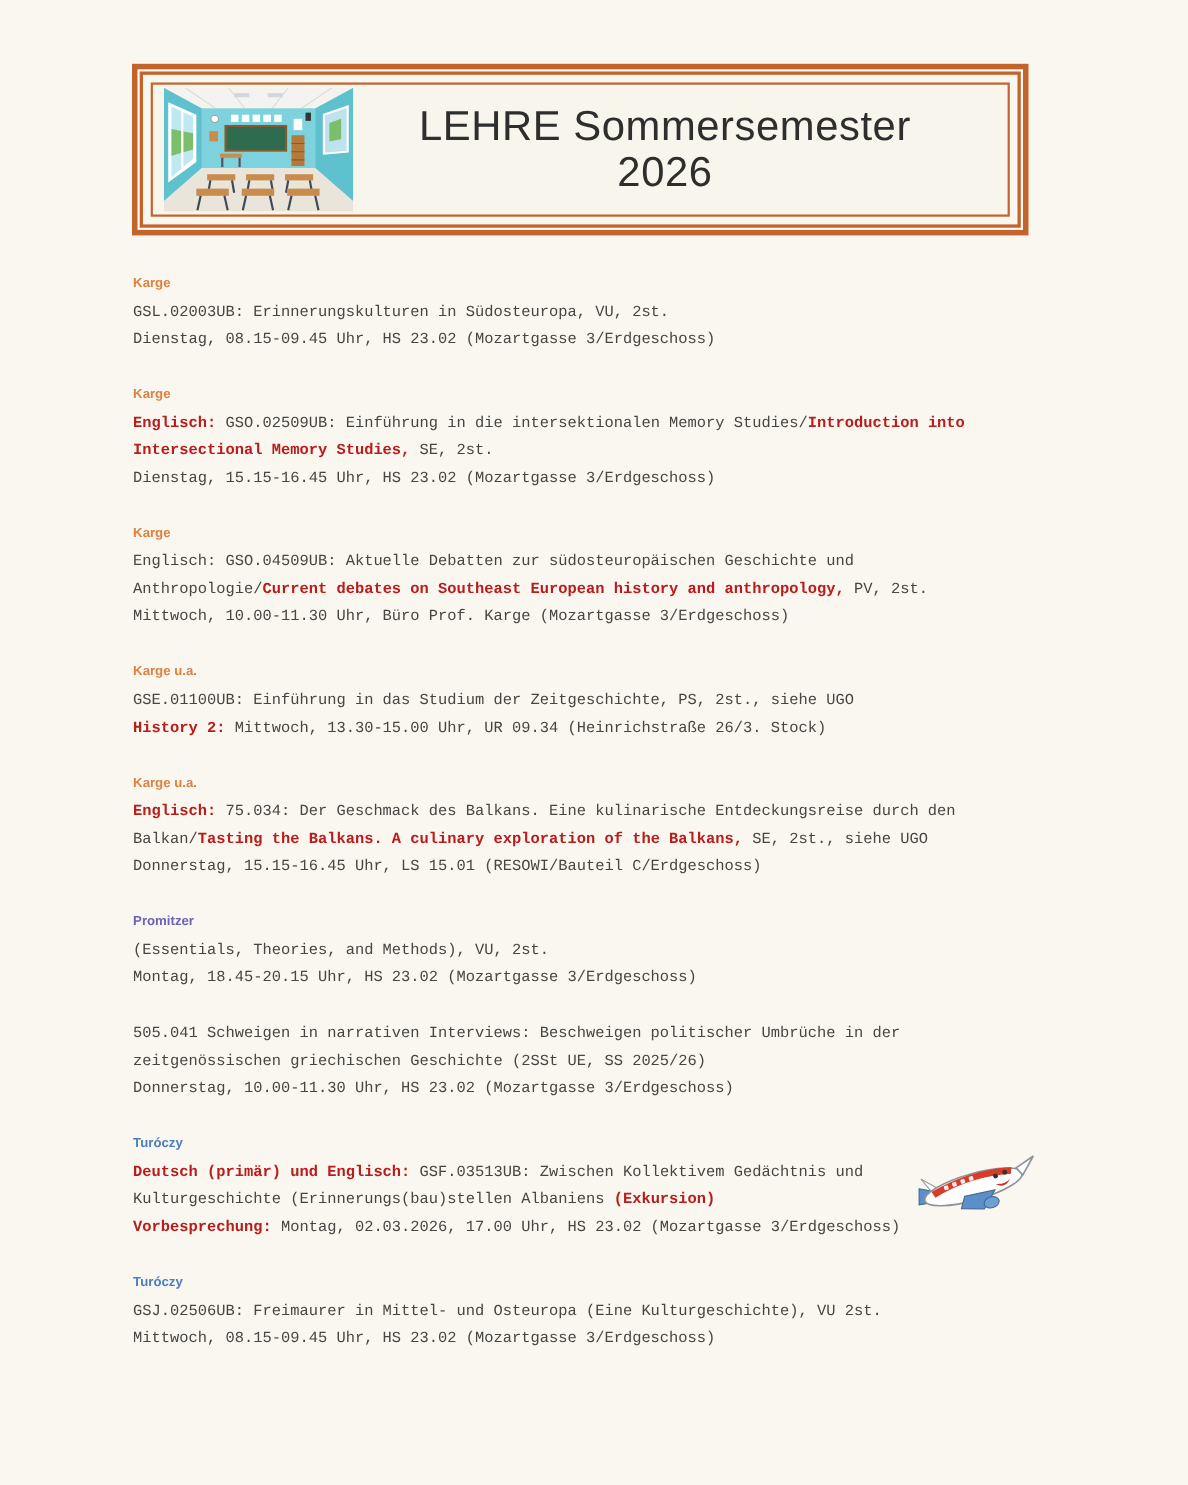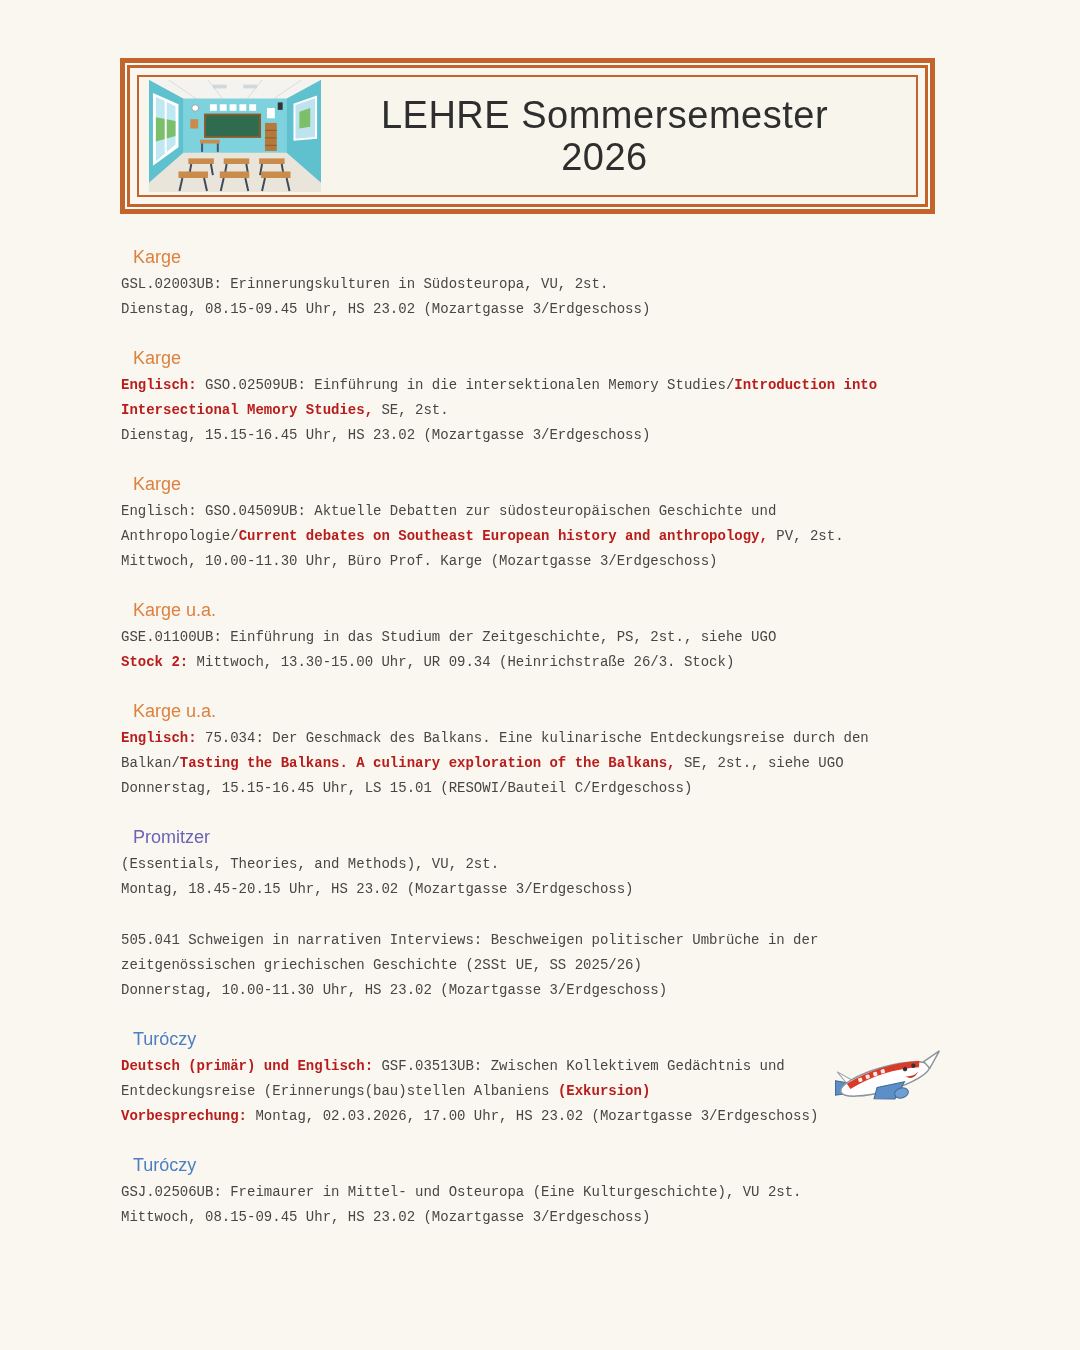--- a/index.html
+++ b/index.html
@@ -21,21 +21,21 @@
   .classroom { width:172px; height:112px; flex:0 0 auto; }
   .page-title {
     flex:1; text-align:center;
     font-size:38px; line-height:42px; color:#2E2E2E;
     letter-spacing:0.5px; font-weight:400;
     padding-right:30px;
   }
   
   .content { position:absolute; left:121px; top:247px; width:824px; }
   .entry { position:relative; margin-bottom:26px; }
-  .lecturer { font-size:18px; line-height:21px; margin-bottom:4px; font-weight:400;margin-left:12px; }
+  .lecturer { font-size:12px; line-height:21px; margin-bottom:4px; font-weight:700; }
   .line { font-size:14px; line-height:25px; color:#484644; white-space:nowrap;font-family:Liberation Mono, monospace; }
   .line .b { font-weight:bold; color:#b91c1c; }
   .plane {
     position:absolute; right:-6px; top:8px; width:132px; height:84px;
     pointer-events:none;
   }
 </style>
 </head>
 <body>
 
@@ -143,42 +143,42 @@
       </div>
       <div class="entry">
         <div class="lecturer" style="color: rgb(221, 129, 63);">Karge</div>
         <div class="line"><span>Englisch: GSO.04509UB: Aktuelle Debatten zur südosteuropäischen Geschichte und</span></div>
         <div class="line"><span>Anthropologie/</span><span class="b">Current debates on Southeast European history and anthropology,</span><span> PV, 2st.</span></div>
         <div class="line"><span>Mittwoch, 10.00-11.30 Uhr, Büro Prof. Karge (Mozartgasse 3/Erdgeschoss)</span></div>
       </div>
       <div class="entry">
         <div class="lecturer" style="color: rgb(221, 129, 63);">Karge u.a.</div>
         <div class="line"><span>GSE.01100UB: Einführung in das Studium der Zeitgeschichte, PS, 2st., siehe UGO</span></div>
-        <div class="line"><span class="b">Stock 2:</span><span> Mittwoch, 13.30-15.00 Uhr, UR 09.34 (Heinrichstraße 26/3. Stock)</span></div>
+        <div class="line"><span class="b">History 2:</span><span> Mittwoch, 13.30-15.00 Uhr, UR 09.34 (Heinrichstraße 26/3. Stock)</span></div>
       </div>
       <div class="entry">
         <div class="lecturer" style="color: rgb(221, 129, 63);">Karge u.a.</div>
         <div class="line"><span class="b">Englisch: </span><span>75.034: Der Geschmack des Balkans. Eine kulinarische Entdeckungsreise durch den</span></div>
         <div class="line"><span>Balkan/</span><span class="b">Tasting the Balkans. A culinary exploration of the Balkans,</span><span> SE, 2st., siehe UGO</span></div>
         <div class="line"><span>Donnerstag, 15.15-16.45 Uhr, LS 15.01 (RESOWI/Bauteil C/Erdgeschoss)</span></div>
       </div>
       <div class="entry">
         <div class="lecturer" style="color: rgb(108, 99, 181);">Promitzer</div>
         <div class="line"><span>(Essentials, Theories, and Methods), VU, 2st.</span></div>
         <div class="line"><span>Montag, 18.45-20.15 Uhr, HS 23.02 (Mozartgasse 3/Erdgeschoss)</span></div>
       </div>
       <div class="entry">
         <div class="line"><span>505.041 Schweigen in narrativen Interviews: Beschweigen politischer Umbrüche in der</span></div>
         <div class="line"><span>zeitgenössischen griechischen Geschichte (2SSt UE, SS 2025/26)</span></div>
         <div class="line"><span>Donnerstag, 10.00-11.30 Uhr, HS 23.02 (Mozartgasse 3/Erdgeschoss)</span></div>
       </div>
       <div class="entry">
         <div class="lecturer" style="color: rgb(77, 126, 194);">Turóczy</div>
         <div class="line"><span class="b">Deutsch (primär) und Englisch: </span><span>GSF.03513UB: Zwischen Kollektivem Gedächtnis und</span></div>
-        <div class="line"><span>Entdeckungsreise (Erinnerungs(bau)stellen Albaniens </span><span class="b">(Exkursion)</span></div>
+        <div class="line"><span>Kulturgeschichte (Erinnerungs(bau)stellen Albaniens </span><span class="b">(Exkursion)</span></div>
         <div class="line"><span class="b">Vorbesprechung: </span><span>Montag, 02.03.2026, 17.00 Uhr, HS 23.02 (Mozartgasse 3/Erdgeschoss)</span></div>
   <svg class="plane" viewBox="0 0 132 84">
     <g transform="rotate(-16 66 42)">
 
       <polygon points="18,30 34,38 30,46 14,44" fill="#5B8FC9" stroke="#44688F" stroke-width="1"></polygon>
       <polygon points="22,22 36,36 30,40" fill="#FFFFFF" stroke="#9AA1A6" stroke-width="1"></polygon>
 
       <ellipse cx="66" cy="42" rx="46" ry="12" fill="#FFFFFF" stroke="#8D9499" stroke-width="1.5"></ellipse>
 
       <polygon points="108,36 126,30 112,44" fill="#FFFFFF" stroke="#8D9499" stroke-width="1.5"></polygon>

